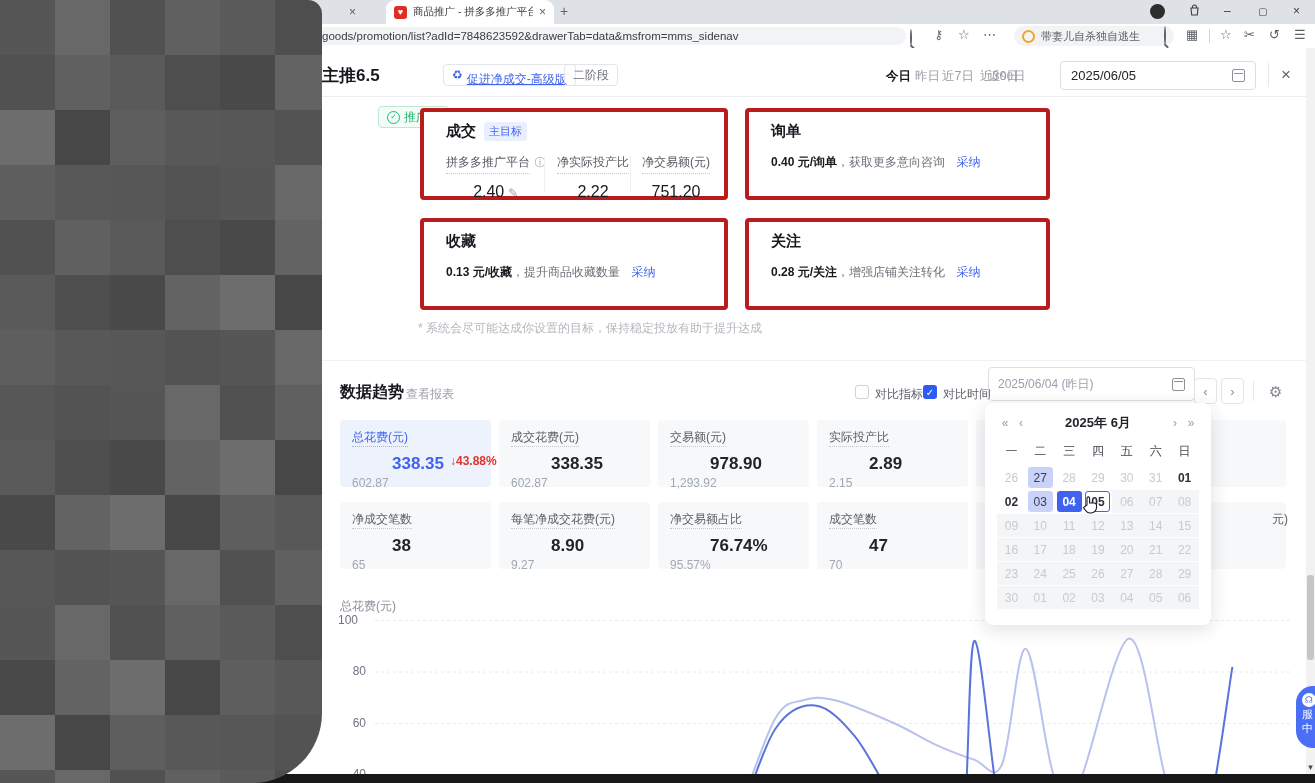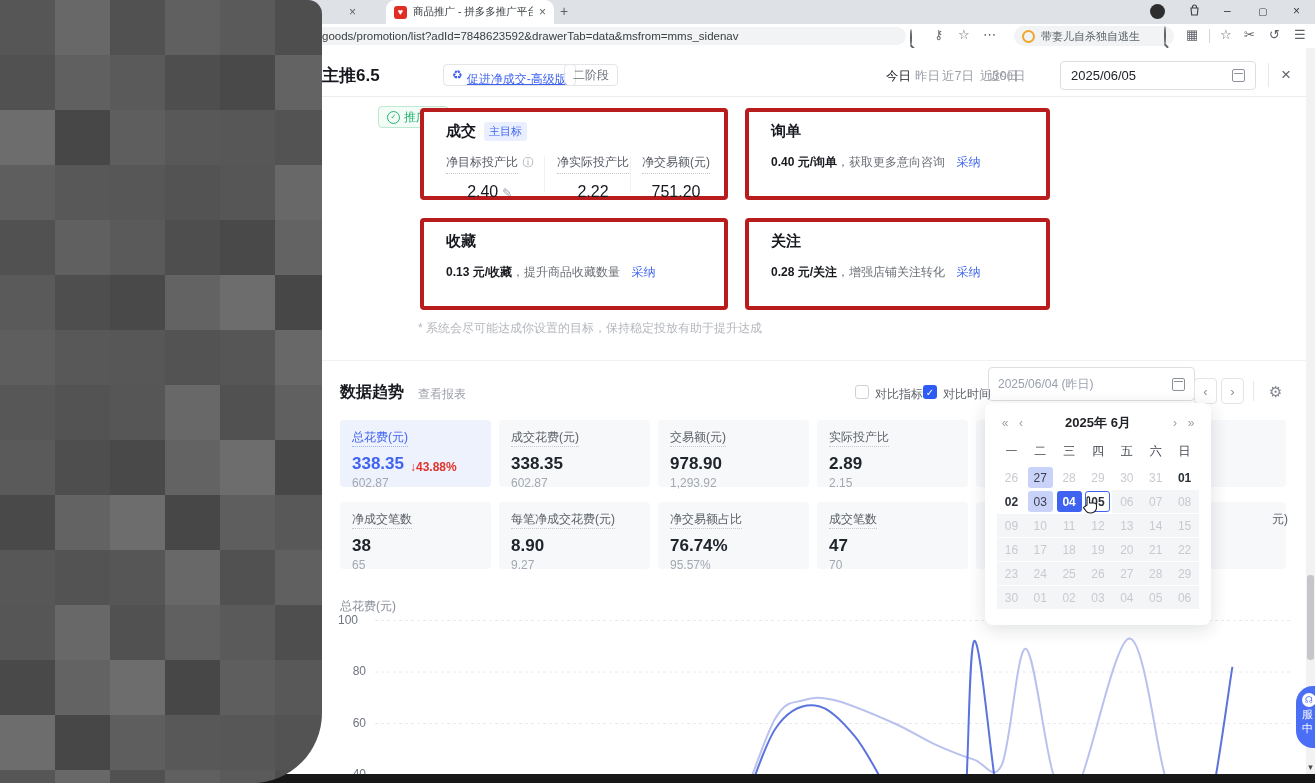--- a/index.html
+++ b/index.html
@@ -40,21 +40,21 @@
   #camp-title{left:322px;top:64px;font-size:17px;font-weight:bold;color:#17191f;}
   .chip{position:absolute;top:64px;height:22px;display:flex;align-items:center;gap:4px;
         padding:0 8px;border-radius:4px;font-size:12px;box-sizing:border-box;}
   #status-chip{left:378px;border:1px solid #bfe8d2;background:#f3fcf7;color:#26b572;margin-top:42px;}
   .chkdot{width:11px;height:11px;border:1px solid #26b572;border-radius:50%;font-size:7px;
           display:flex;align-items:center;justify-content:center;color:#26b572;}
   #plan-chip{left:443px;border:1px solid #e3e5e9;color:#3f63f0;}
   #plan-chip .lnk{text-decoration:underline;margin-top:8px;}
   #stage-chip{left:564px;border:1px solid #e3e5e9;color:#6b6f76;}
   .preset{position:absolute;top:68px;font-size:12.5px;color:#9a9ea6;}
-  .preset.active{color:#17191f;font-weight:normal;}
+  .preset.active{color:#17191f;font-weight:bold;}
   #date-input{left:1060px;top:61px;width:196px;height:29px;border:1px solid #dcdee2;border-radius:4px;
               display:flex;align-items:center;padding:0 10px;box-sizing:border-box;font-size:13px;color:#22242a;}
   .calicon{width:11px;height:11px;border:1.2px solid #8d9199;border-radius:2px;position:relative;margin-left:auto;}
   .calicon:after{content:"";position:absolute;left:1px;right:1px;top:2.5px;height:1.2px;background:#8d9199;}
   #hdr-div{left:1268px;top:63px;width:1px;height:24px;background:#e7e8ea;}
   #drawer-close{left:1281px;top:65px;font-size:17px;color:#5f6368;}
 
   
   .card{position:absolute;background:#fff;border:4px solid #b91c1c;border-radius:4px;box-sizing:border-box;text-align:center;}
   .card-title{position:absolute;left:22px;top:10px;font-size:15px;font-weight:bold;color:#17191f;
@@ -67,42 +67,42 @@
   .tipico{color:#9aa0a8;font-size:11px;border:none;}
   .editico{color:#9aa0a8;font-size:12px;margin-left:4px;}
   .cardbody{position:absolute;left:22px;top:42px;font-size:12px;color:#6b6f76;}
   .cardbody b{color:#17191f;}
   .adopt{color:#3f63f0;margin-left:8px;}
   #footnote{left:418px;top:320px;font-size:12px;color:#b4b7bc;}
   #section-div{left:318px;top:360px;width:997px;height:1px;background:#f0f1f3;}
 
   
   #trend-title{left:340px;top:382px;font-size:16px;font-weight:bold;color:#17191f;}
-  #report-link{left:418px;top:386px;font-size:12px;color:#9b9fa6;}
+  #report-link{left:406px;top:386px;font-size:12px;color:#9b9fa6;}
   .cb{position:absolute;top:385px;width:14px;height:14px;border-radius:3px;box-sizing:border-box;}
   #cb1{left:855px;border:1px solid #cfd2d7;background:#fff;}
   #cb2{left:923px;background:#2e5bf6;color:#fff;font-size:10px;display:flex;align-items:center;justify-content:center;}
   .cblabel{position:absolute;top:386px;font-size:12px;color:#5f636b;}
   #cmp-input{left:988px;top:367px;width:207px;height:26px;border:1px solid #dcdee2;border-radius:4px;
              display:flex;align-items:center;padding:16px 9px;box-sizing:border-box;font-size:12px;color:#9aa0ad;}
   .navbtn{position:absolute;top:378px;width:23px;height:26px;border:1px solid #e2e4e8;border-radius:4px;
           box-sizing:border-box;display:flex;align-items:center;justify-content:center;
           font-size:13px;color:#8a8f97;background:#fff;}
   #trend-div{left:1253px;top:381px;width:1px;height:20px;background:#e7e8ea;}
   #gear{left:1269px;top:383px;font-size:15px;color:#80848c;}
 
   
   #tiles{left:340px;top:420px;width:946px;display:grid;grid-template-columns:repeat(6,151px);
          gap:15px 8px;}
   .tile{position:relative;height:67px;background:#f7f8fa;border-radius:4px;padding:9px 12px;box-sizing:border-box;}
   .tile.selected{background:#edf2fd;}
   .tile-label{font-size:12px;color:#5c6066;border-bottom:1px dotted #c5c8cd;display:inline-block;
               white-space:nowrap;max-width:130px;overflow:hidden;}
   .tile.selected .tile-label{color:#3f63f0;border-bottom-color:#9db1f5;}
-  .tile-vrow{display:flex;align-items:flex-end;gap:6px;margin-top:3px;}
+  .tile-vrow{display:flex;align-items:flex-start;gap:6px;margin-top:3px;margin-left:40px;}
   .tile-val{font-size:17px;font-weight:bold;color:#20242b;}
   .tile.selected .tile-val{color:#3f63f0;}
   .tile-delta{font-size:12px;font-weight:bold;color:#e0342b;}
   .tile-cmp{font-size:12px;color:#a3a8b0;margin-top:2px;}
   .tile.partial .tile-label{position:absolute;left:137px;top:9px;border:none;}
 
   
   #chart-ylabel{left:340px;top:598px;font-size:12px;color:#8a8f99;}
   .ytick{position:absolute;width:36px;text-align:right;font-size:12px;color:#6f7480;}
   #chart-svg{left:330px;top:612px;}
@@ -210,21 +210,21 @@
   </div>
   <div id="hdr-div" class="abs"></div>
   <div id="drawer-close" class="abs">×</div>
 
   <div class="card" style="left:420px;top:108px;width:308px;height:92px;">
     <div class="card-title">
       <span>成交</span>
       <span class="badge-main">主目标</span>
     </div>
     <div class="mcol" style="left:22px;">
-      <span class="mlabel">净目标投产比</span>
+      <span class="mlabel">拼多多推广平台</span>
       <span class="tipico">ⓘ</span>
       <div class="mval"><span>2.40</span><span class="editico">✎</span></div>
     </div>
     <div class="mdiv" style="left:120px;"></div>
     <div class="mcol" style="left:133px;">
       <span class="mlabel">净实际投产比</span>
       <div class="mval">2.22</div>
     </div>
     <div class="mdiv" style="left:206px;"></div>
     <div class="mcol" style="left:218px;">

